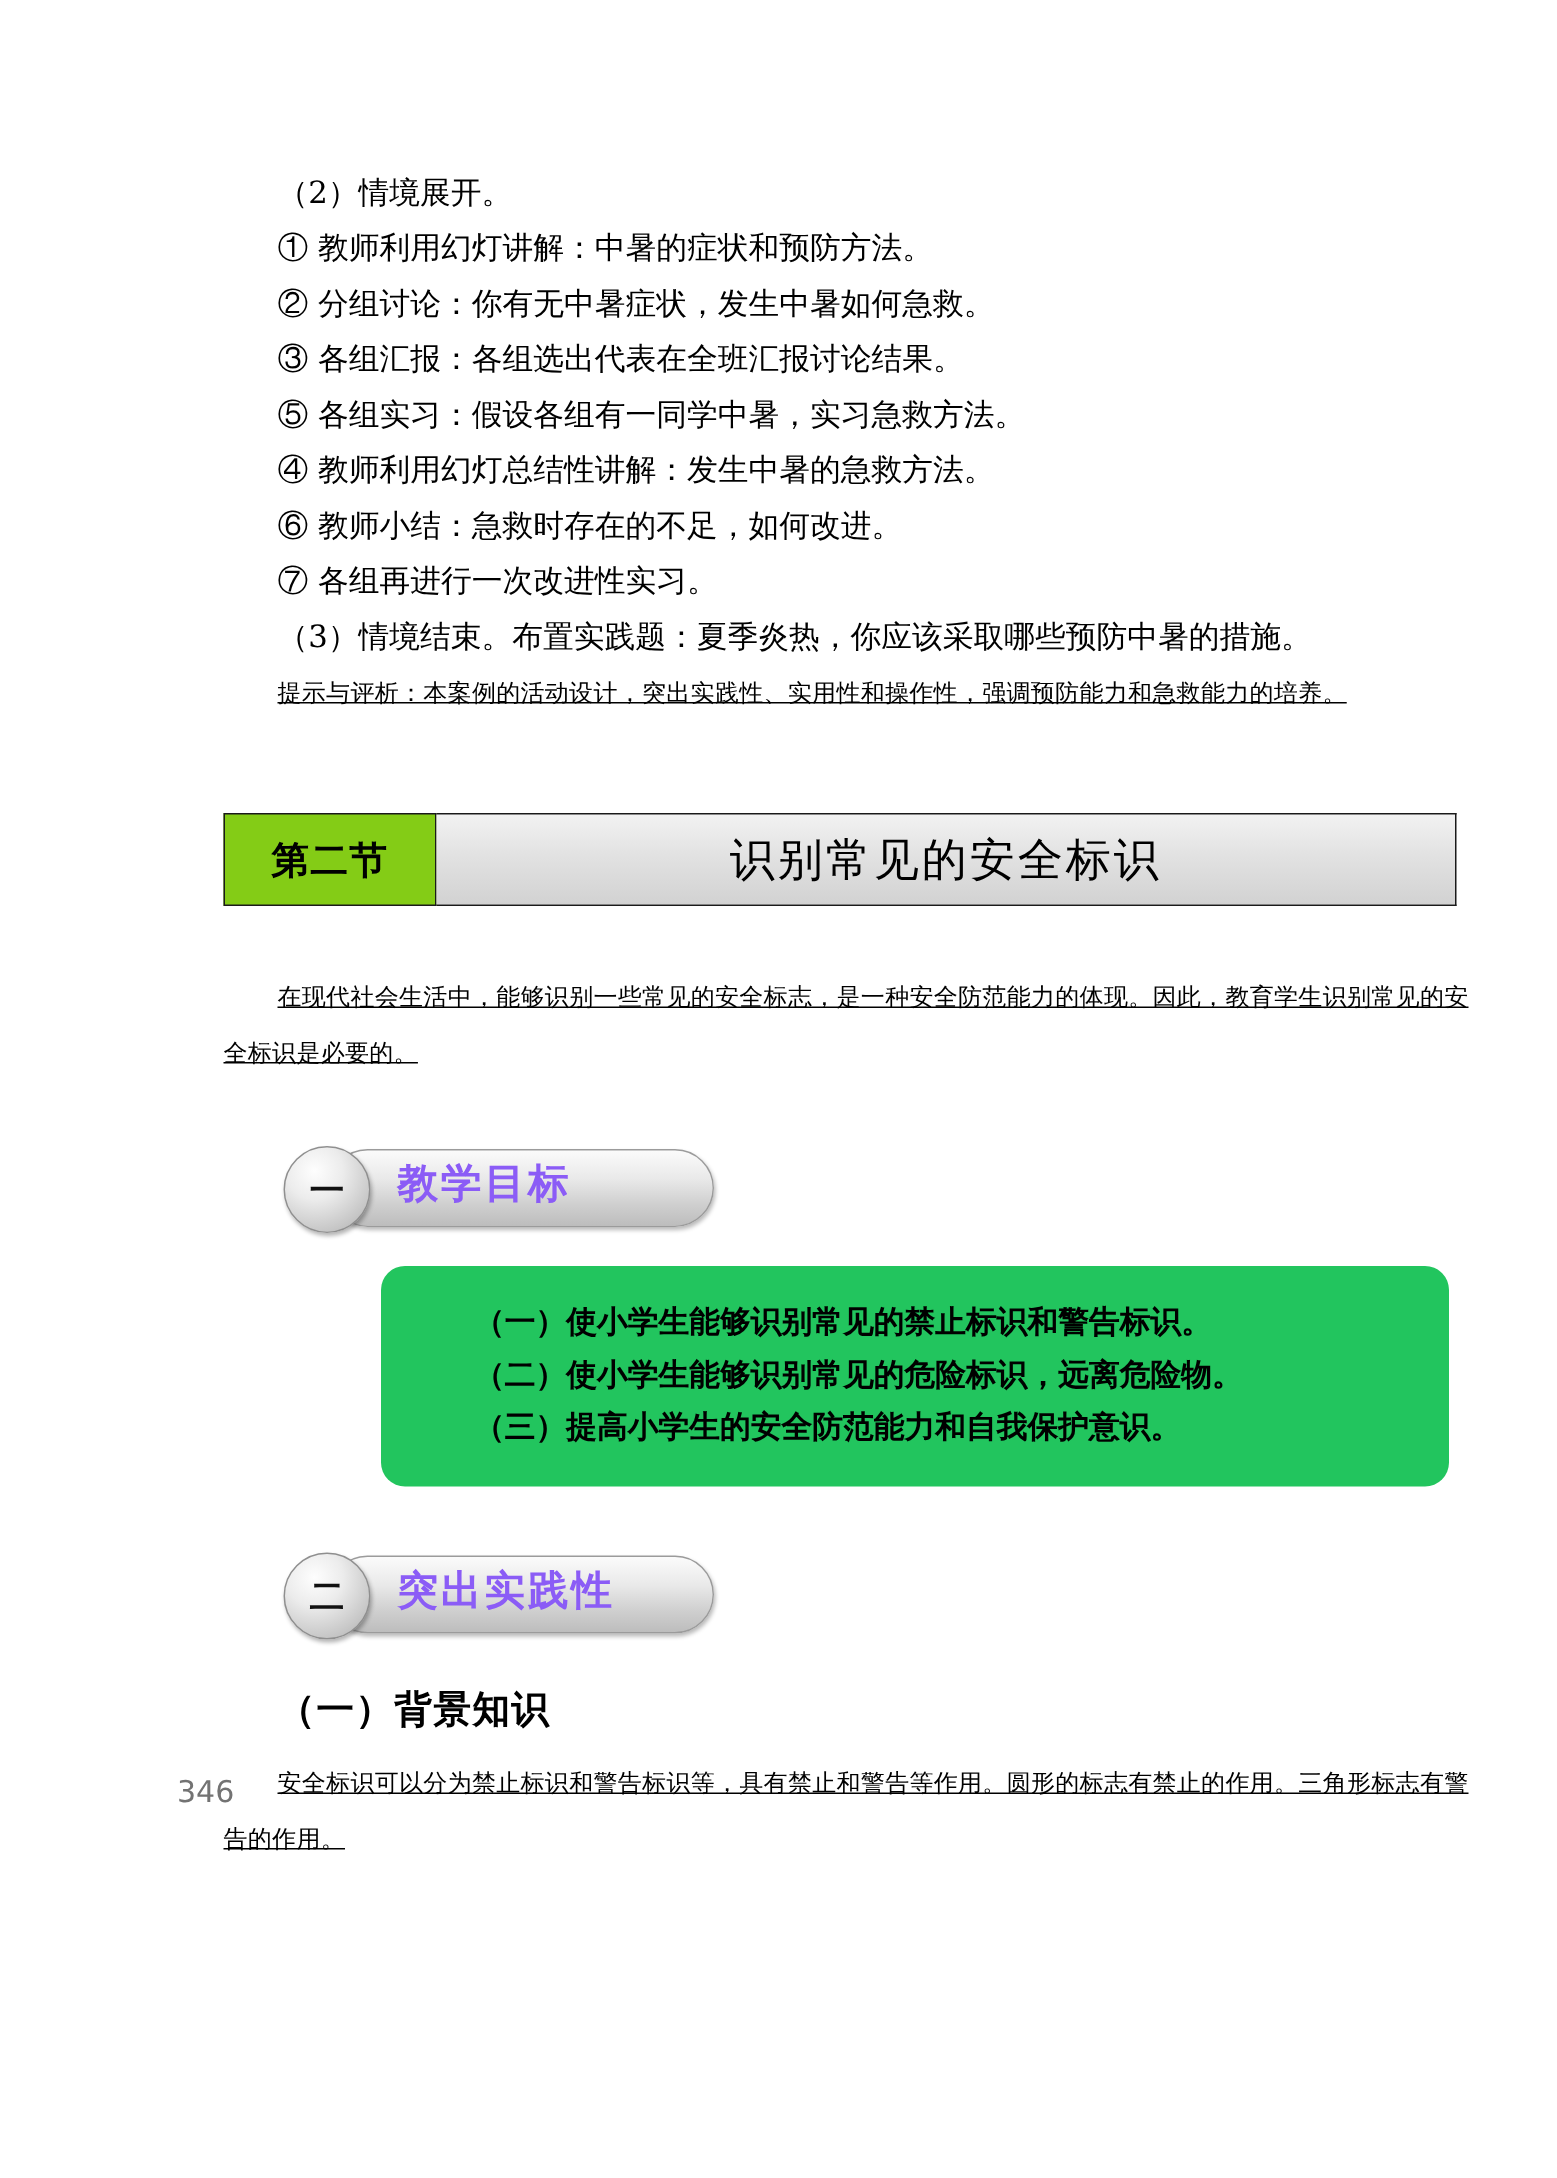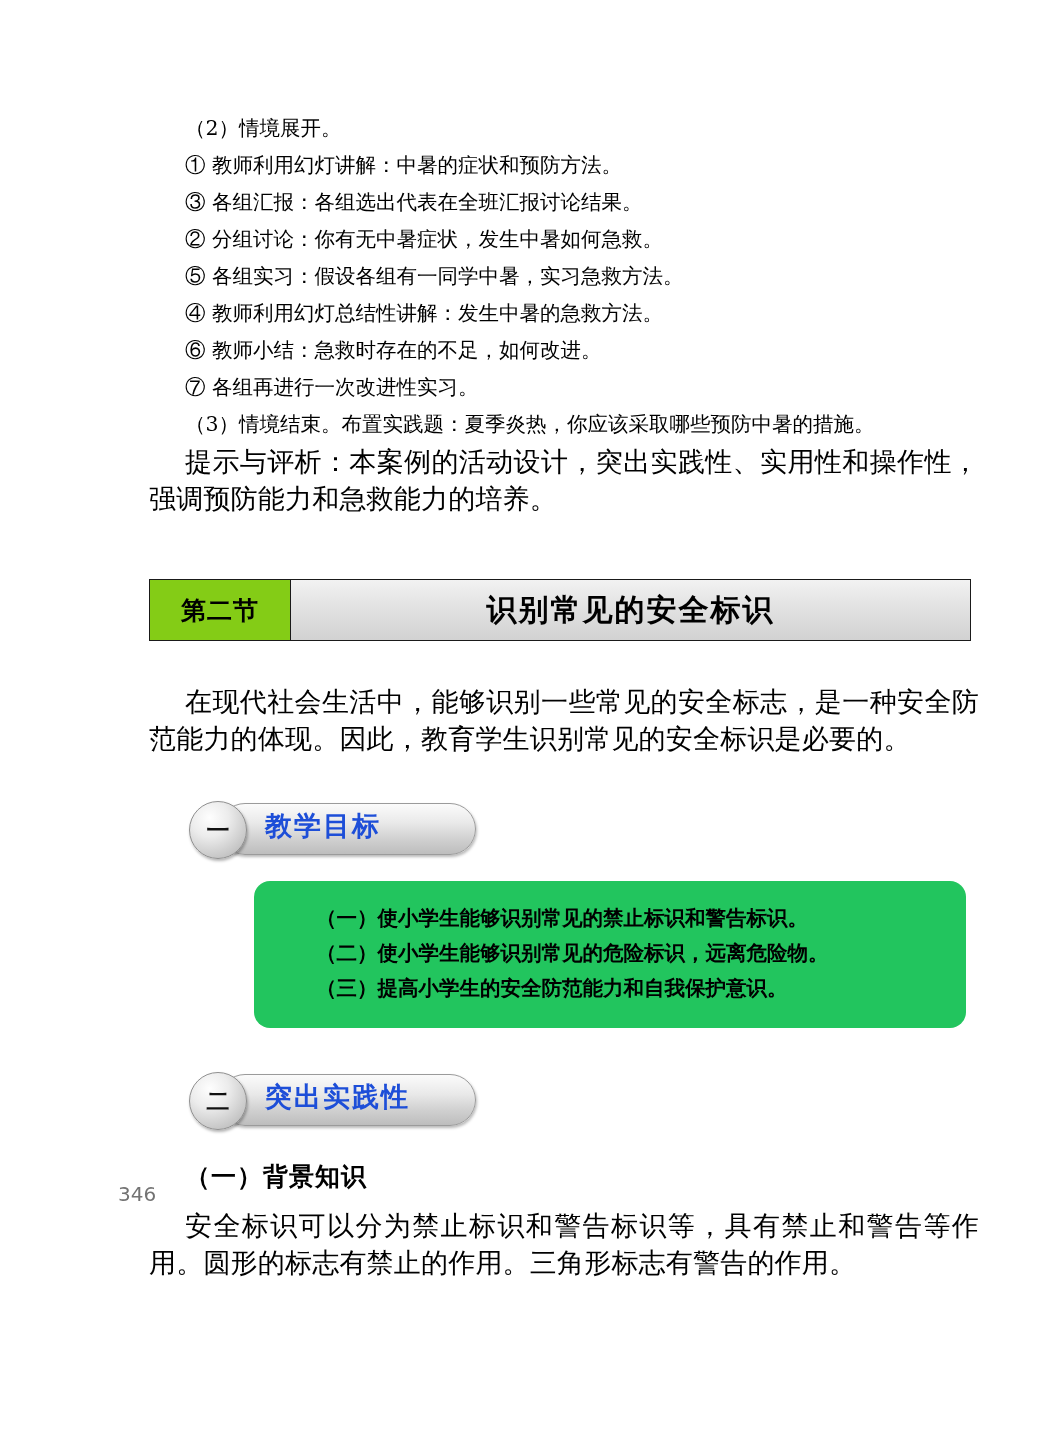--- a/index.html
+++ b/index.html
@@ -24,25 +24,26 @@
   }
   .content {
     position: absolute;
     left: 113px;
     top: 110px;
     width: 830px;
   }
 
   
   .para {
-    font-size: 27px;
+    font-size: 16px;
     line-height: 37px;
     text-align: justify;
     margin: 0;
     letter-spacing: 0.2px;
+    text-decoration: underline;
   }
   .indent1 {
     text-indent: 36px;
   }
   .list-line {
     margin: 0;
     font-size: 20.5px;
     line-height: 37px;
     text-indent: 36px;
   }
@@ -71,21 +72,21 @@
   .band-right {
     flex: 1;
     border: 1.6px solid #1a1a1a;
     border-left: none;
     background: linear-gradient(to bottom, #f2f2f2 0%, #e2e2e2 45%, #d2d2d2 100%);
     display: flex;
     align-items: center;
     justify-content: center;
     font-family: "DejaVu Sans", "Liberation Sans", sans-serif;
     font-size: 30px;
-    font-weight: 700;
+    font-weight: 400;
     letter-spacing: 2px;
   }
 
   
   .pill-heading {
     position: relative;
     height: 54px;
     width: 300px;
     margin-left: 40px;
     margin-top: 44px;
@@ -120,21 +121,21 @@
     color: #111;
   }
   .pill-label {
     position: absolute;
     left: 76px;
     top: 7px;
     font-family: "DejaVu Sans", "Liberation Sans", sans-serif;
     font-size: 27px;
     font-weight: 700;
     letter-spacing: 2px;
-    color: #1d4ed8;
+    color: #8b5cf6;
   }
 
   
   .objective-box {
     margin-top: 26px;
     margin-left: 105px;
     width: 712px;
     background: #22c55e;
     border-radius: 16px;
     padding: 20px 26px 22px 26px;
@@ -173,22 +174,22 @@
 </style>
 </head>
 <body>
 
 <div class="page">
   <div class="content">
 
     <div>
       <p class="list-line">（2）情境展开。</p>
       <p class="list-line">① 教师利用幻灯讲解：中暑的症状和预防方法。</p>
+      <p class="list-line">② 分组讨论：你有无中暑症状，发生中暑如何急救。</p>
       <p class="list-line">③ 各组汇报：各组选出代表在全班汇报讨论结果。</p>
-      <p class="list-line">② 分组讨论：你有无中暑症状，发生中暑如何急救。</p>
       <p class="list-line">⑤ 各组实习：假设各组有一同学中暑，实习急救方法。</p>
       <p class="list-line">④ 教师利用幻灯总结性讲解：发生中暑的急救方法。</p>
       <p class="list-line">⑥ 教师小结：急救时存在的不足，如何改进。</p>
       <p class="list-line">⑦ 各组再进行一次改进性实习。</p>
       <p class="list-line">（3）情境结束。布置实践题：夏季炎热，你应该采取哪些预防中暑的措施。</p>
     </div>
 
     <p class="para indent1">提示与评析：本案例的活动设计，突出实践性、实用性和操作性，强调预防能力和急救能力的培养。</p>
 
     <div class="section-band">

